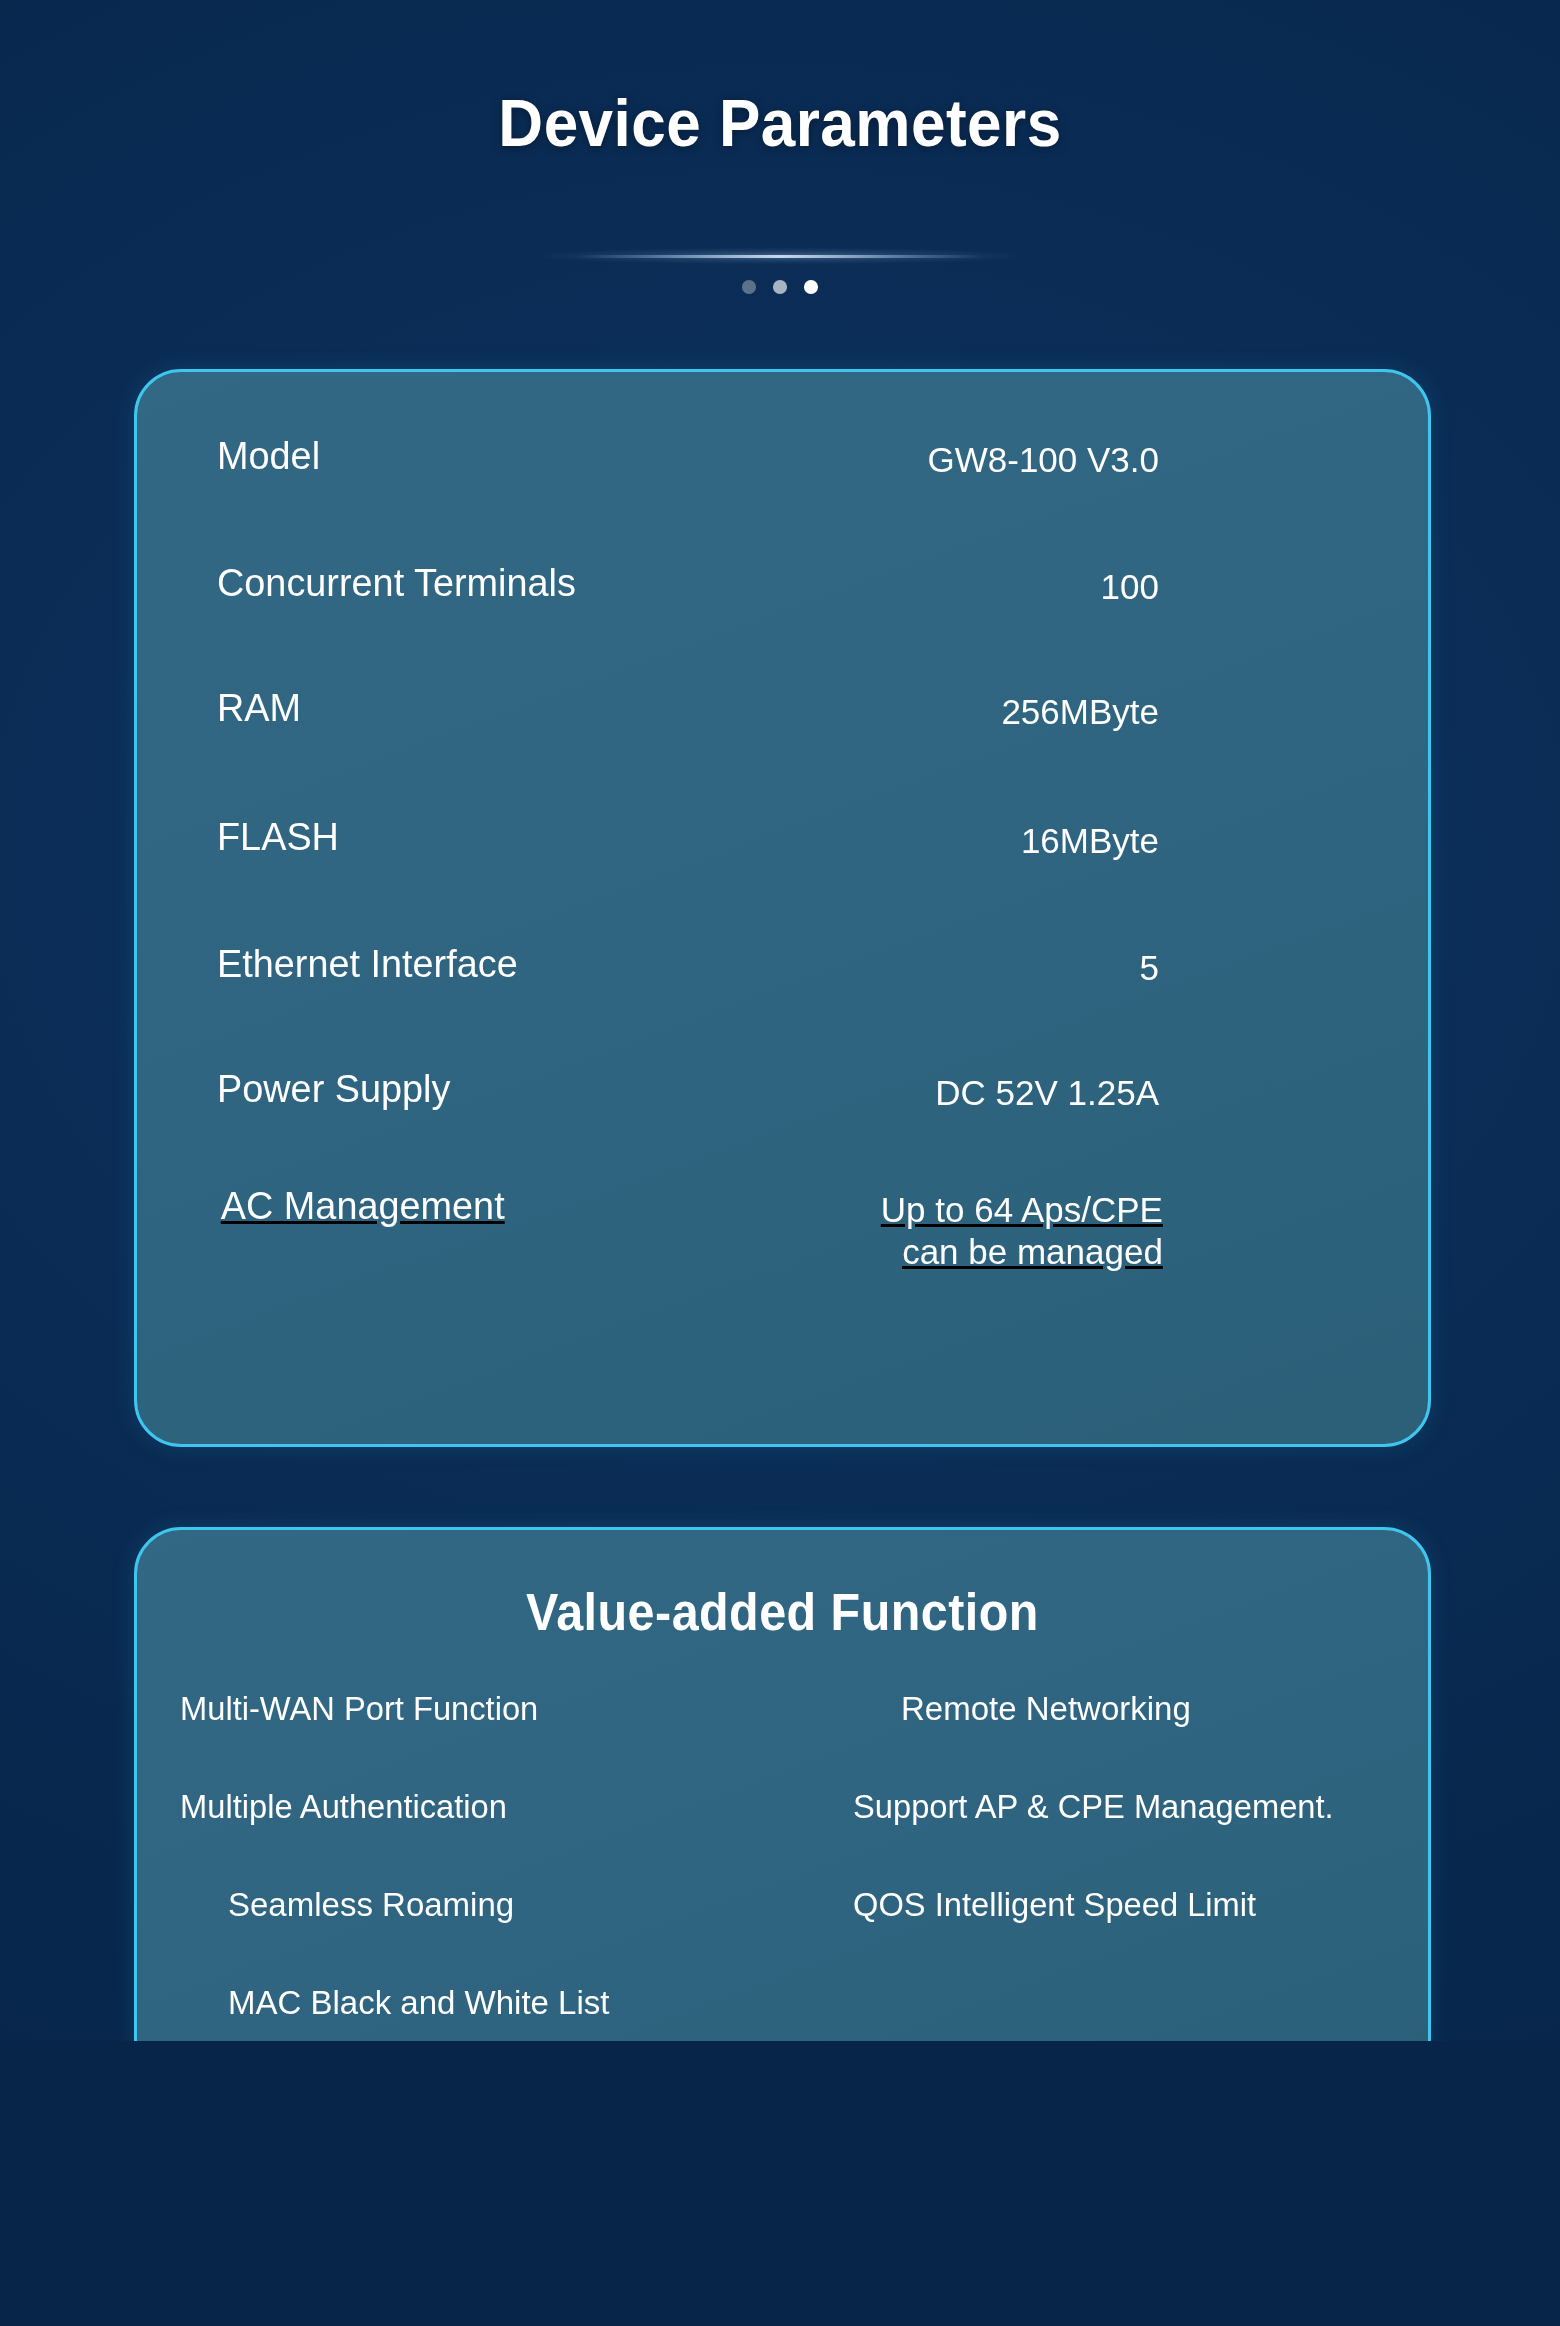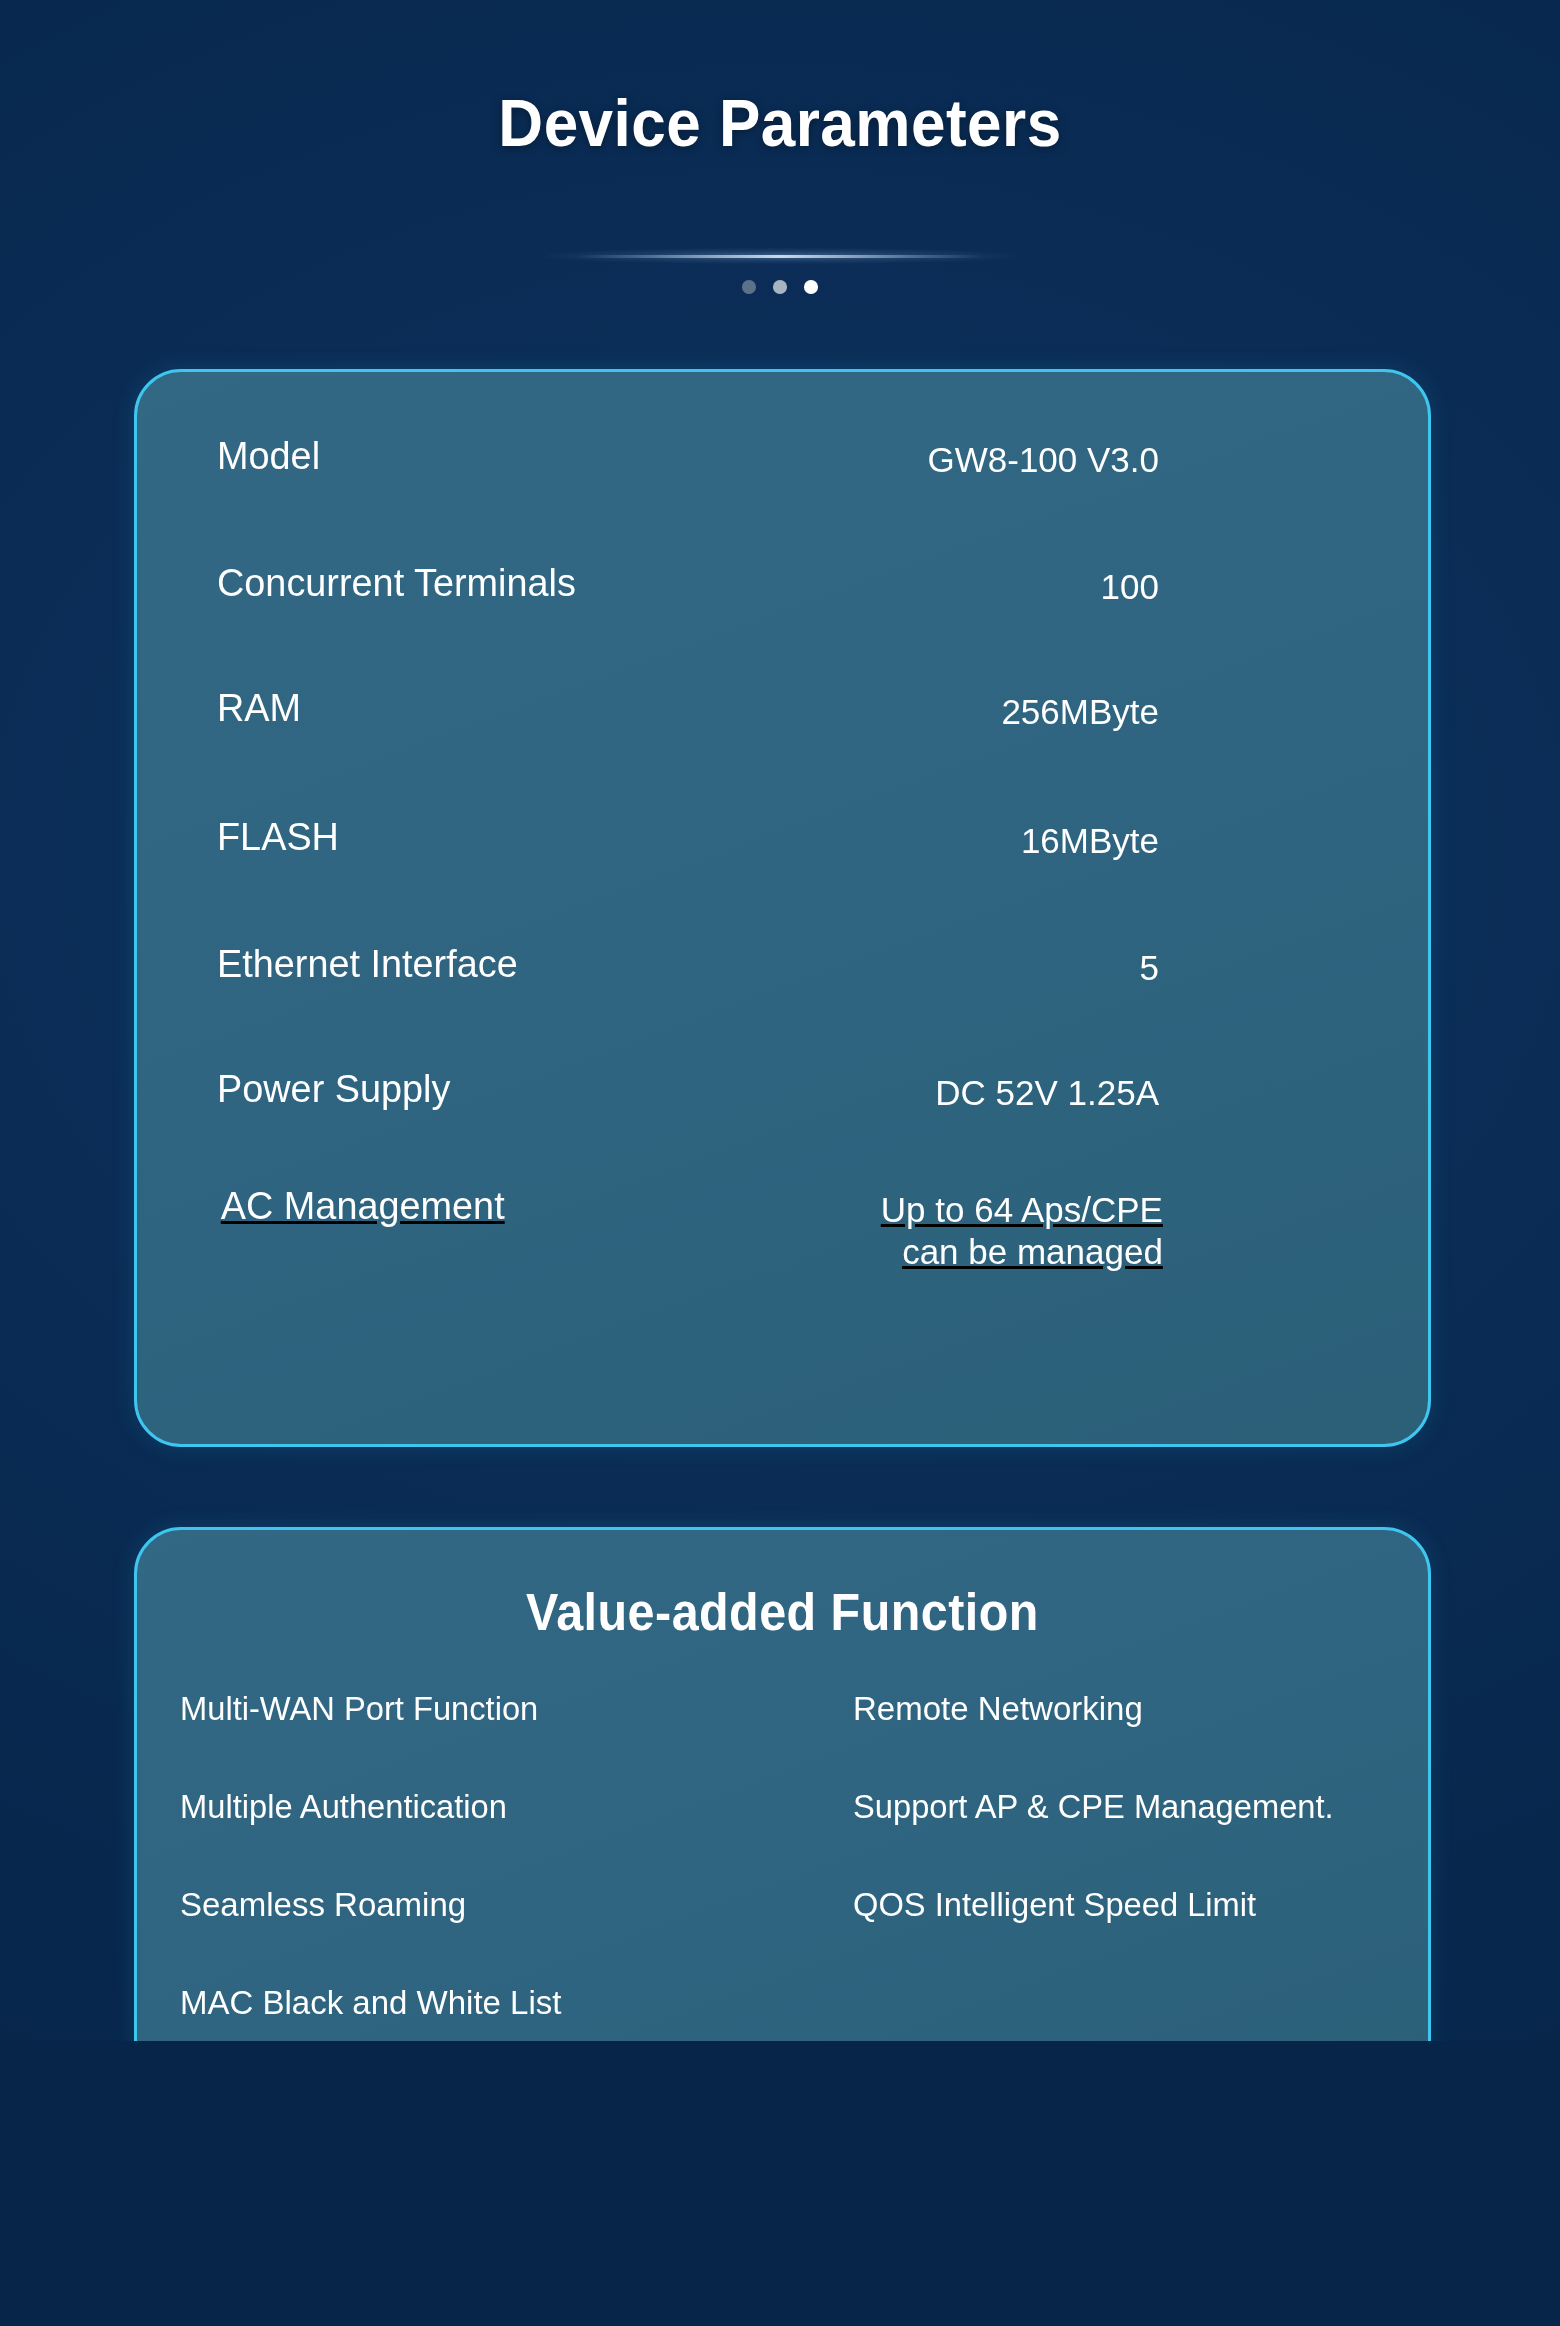--- a/index.html
+++ b/index.html
@@ -201,20 +201,21 @@
     line-height: 1.05;
     white-space: nowrap;
   }
   .feature-item.left {
     font-family: "Liberation Sans Narrow", "Liberation Sans", sans-serif;
     transform: scaleX(0.99);
     transform-origin: left center;
   }
   .feature-item.right {
     font-family: "Liberation Sans", sans-serif;
+    margin-left: 48px;
   }
 
   
   .footer {
     position: absolute;
     left: 0;
     top: 2163px;
     width: 1560px;
     text-align: right;
   }

